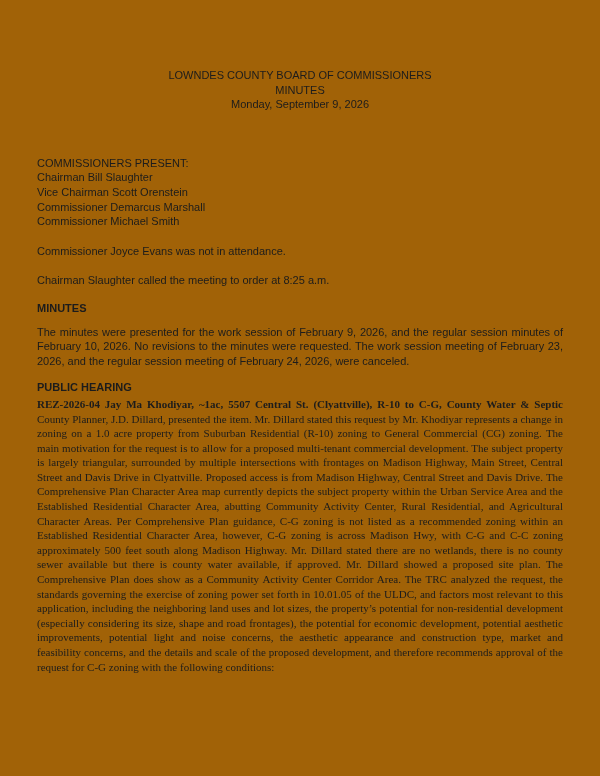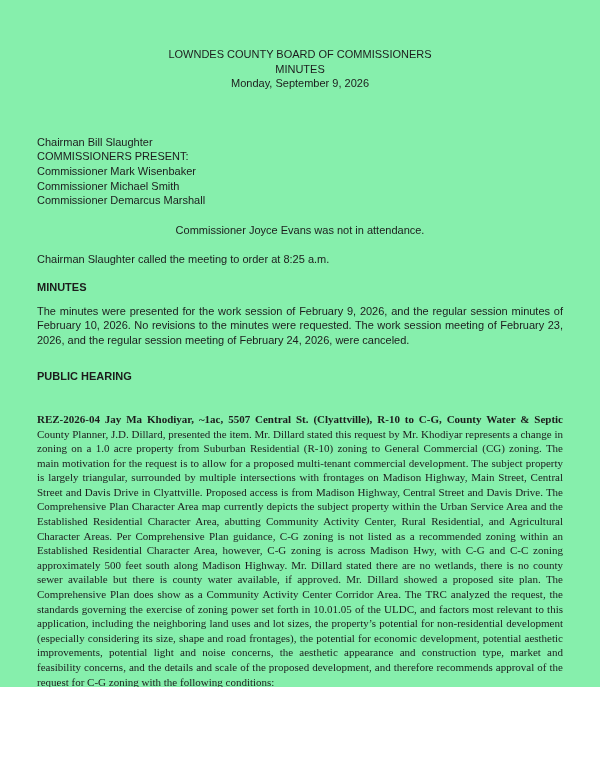--- a/index.html
+++ b/index.html
@@ -4,23 +4,23 @@
 <style>
   html, body {
     margin: 0;
     padding: 0;
     background: #ffffff;
   }
   .page {
     position: relative;
     box-sizing: border-box;
     width: 600px;
-    height: 687px;
-    background: #86efac;
-    padding: 47px 37px 0 37px;
+    height: 776px;
+    background: #a16207;
+    padding: 68px 37px 0 37px;
     font-family: "Liberation Sans", sans-serif;
     font-size: 11px;
     line-height: 14.6px;
     color: #1c1c1c;
     overflow: hidden;
   }
   .doc-header {
     text-align: center;
     margin-bottom: 44px;
   }
@@ -28,40 +28,39 @@
     white-space: nowrap;
   }
   p {
     margin: 0;
   }
   .attendance-block {
     margin-bottom: 15px;
   }
   .absent-note {
     margin-bottom: 15px;
-    text-align: center;
   }
   .call-to-order {
     margin-bottom: 13px;
   }
   .section-heading {
     font-weight: bold;
     margin: 0;
     font-size: 11px;
     line-height: 14.6px;
   }
   .section-heading.minutes {
     margin-bottom: 9px;
   }
   .minutes-para {
     text-align: justify;
-    margin-bottom: 22px;
+    margin-bottom: 12px;
   }
   .section-heading.public-hearing {
-    margin-bottom: 28px;
+    margin-bottom: 2px;
   }
   .rez-para {
     text-align: justify;
     font-family: Liberation Serif, serif;
   }
   .bold {
     font-weight: bold;
   }
 </style>
 </head>
@@ -69,25 +68,25 @@
 
 <div class="page">
 
   <div class="doc-header">
     <div>LOWNDES COUNTY BOARD OF COMMISSIONERS</div>
     <div>MINUTES</div>
     <div>Monday, September 9, 2026</div>
   </div>
 
   <div class="attendance-block">
+    <div>COMMISSIONERS PRESENT:</div>
     <div>Chairman Bill Slaughter</div>
-    <div>COMMISSIONERS PRESENT:</div>
-    <div>Commissioner Mark Wisenbaker</div>
+    <div>Vice Chairman Scott Orenstein</div>
+    <div>Commissioner Demarcus Marshall</div>
     <div>Commissioner Michael Smith</div>
-    <div>Commissioner Demarcus Marshall</div>
   </div>
 
   <p class="absent-note">Commissioner Joyce Evans was not in attendance.</p>
 
   <p class="call-to-order">Chairman Slaughter called the meeting to order at 8:25 a.m.</p>
 
   <h2 class="section-heading minutes">MINUTES</h2>
 
   <p class="minutes-para">The minutes were presented for the work session of February 9, 2026, and the regular session minutes of February 10, 2026. No revisions to the minutes were requested. The work session meeting of February 23, 2026, and the regular session meeting of February 24, 2026, were canceled.</p>
 

